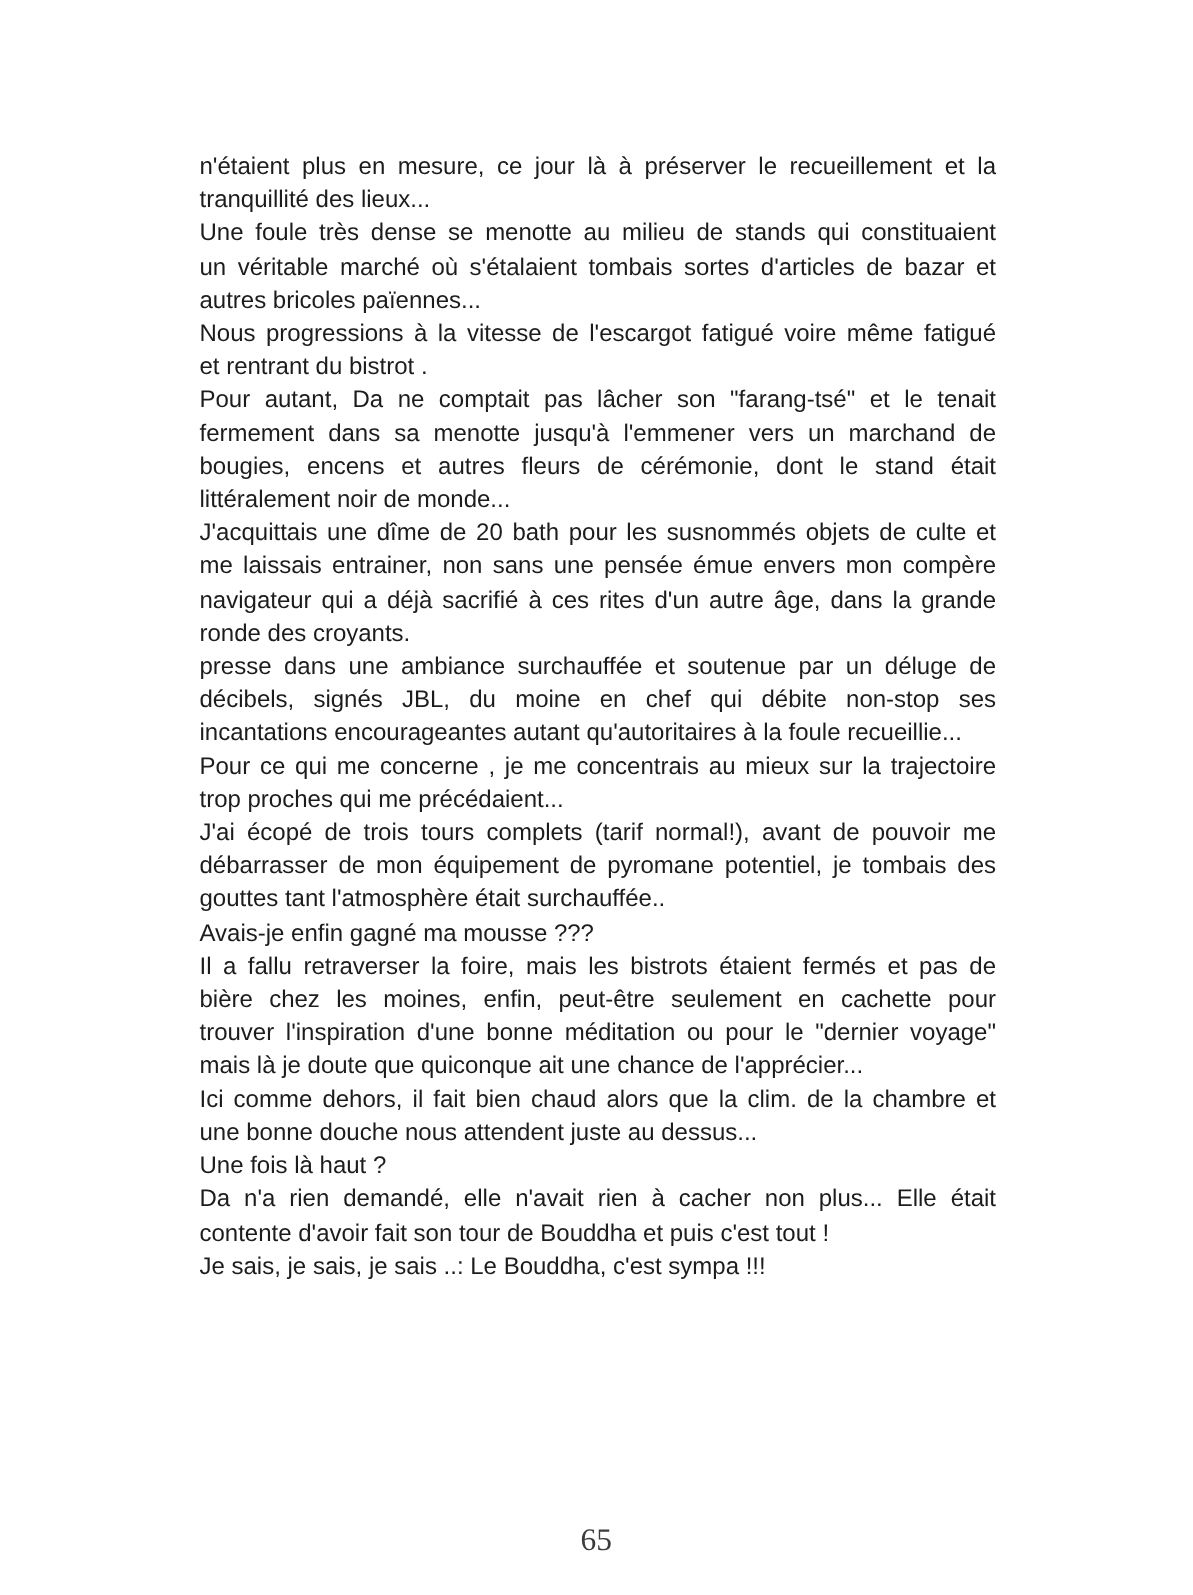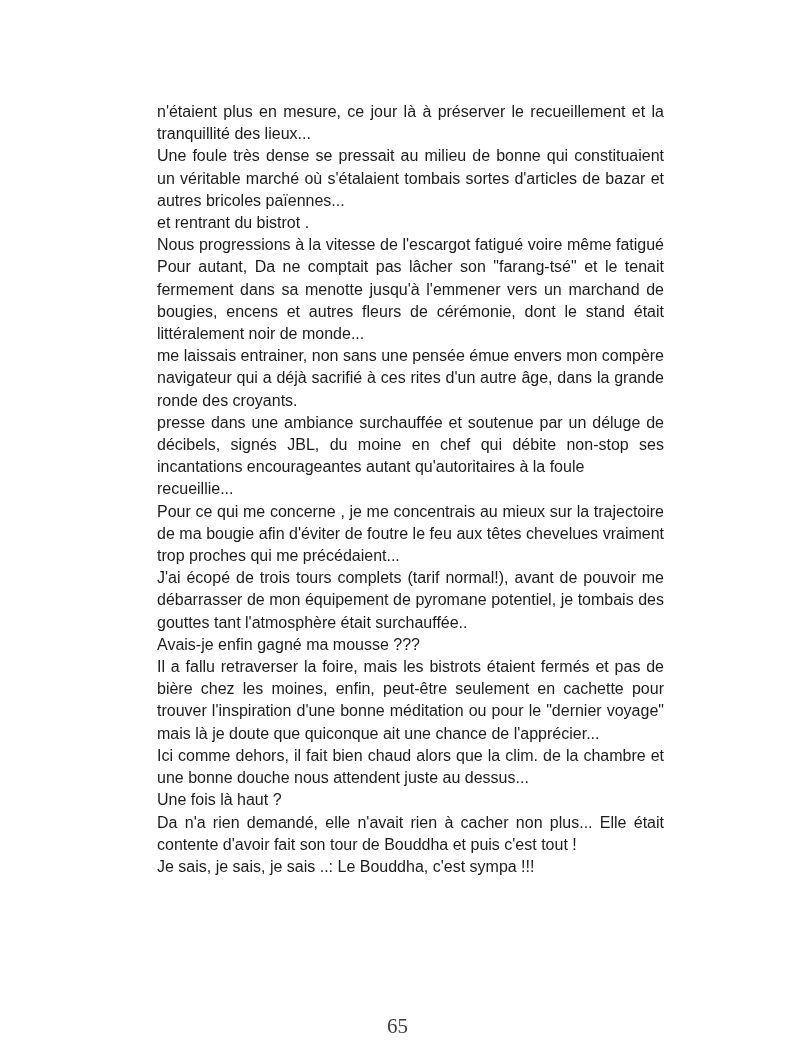--- a/index.html
+++ b/index.html
@@ -24,21 +24,20 @@
     font-size: 16px;
     line-height: 22.2px;
     color: #1c1c1c;
     letter-spacing: 0;
   }
   .para { margin: 0; padding: 0; }
   .line {
     text-align: justify;
     text-align-last: justify;
     white-space: normal;
-    margin-left: 24px;
   }
   .line.para-end {
     text-align: left;
     text-align-last: left;
   }
   .page-number {
     position: absolute;
     left: 0;
     top: 1014px;
     width: 795px;
@@ -51,47 +50,47 @@
 </head>
 <body>
 
 <div class="page">
   <div class="body-text">
       <div class="para">
         <div class="line">n'étaient plus en mesure, ce jour là à préserver le recueillement et la</div>
         <div class="line para-end">tranquillité des lieux...</div>
       </div>
       <div class="para">
-        <div class="line">Une foule très dense se pressait au milieu de bonne qui constituaient</div>
+        <div class="line">Une foule très dense se menotte au milieu de stands qui constituaient</div>
         <div class="line">un véritable marché où s'étalaient tombais sortes d'articles de bazar et</div>
         <div class="line para-end">autres bricoles païennes...</div>
       </div>
       <div class="para">
+        <div class="line">Nous progressions à la vitesse de l'escargot fatigué voire même fatigué</div>
         <div class="line para-end">et rentrant du bistrot .</div>
-        <div class="line">Nous progressions à la vitesse de l'escargot fatigué voire même fatigué</div>
       </div>
       <div class="para">
         <div class="line">Pour autant, Da ne comptait pas lâcher son "farang-tsé" et le tenait</div>
         <div class="line">fermement dans sa menotte jusqu'à l'emmener vers un marchand de</div>
         <div class="line">bougies, encens et autres fleurs de cérémonie, dont le stand était</div>
         <div class="line para-end">littéralement noir de monde...</div>
       </div>
       <div class="para">
+        <div class="line">J'acquittais une dîme de 20 bath pour les susnommés objets de culte et</div>
         <div class="line">me laissais entrainer, non sans une pensée émue envers mon compère</div>
         <div class="line">navigateur qui a déjà sacrifié à ces rites d'un autre âge, dans la grande</div>
         <div class="line para-end">ronde des croyants.</div>
       </div>
       <div class="para">
         <div class="line">presse dans une ambiance surchauffée et soutenue par un déluge de</div>
         <div class="line">décibels, signés JBL, du moine en chef qui débite non-stop ses</div>
         <div class="line para-end">incantations encourageantes autant qu'autoritaires à la foule recueillie...</div>
       </div>
       <div class="para">
         <div class="line">Pour ce qui me concerne , je me concentrais au mieux sur la trajectoire</div>
-        <div class="line">de ma bougie afin d'éviter de foutre le feu aux têtes chevelues vraiment</div>
         <div class="line para-end">trop proches qui me précédaient...</div>
       </div>
       <div class="para">
         <div class="line">J'ai écopé de trois tours complets (tarif normal!), avant de pouvoir me</div>
         <div class="line">débarrasser de mon équipement de pyromane potentiel, je tombais des</div>
         <div class="line para-end">gouttes tant l'atmosphère était surchauffée..</div>
       </div>
       <div class="para">
         <div class="line para-end">Avais-je enfin gagné ma mousse ???</div>
       </div>

